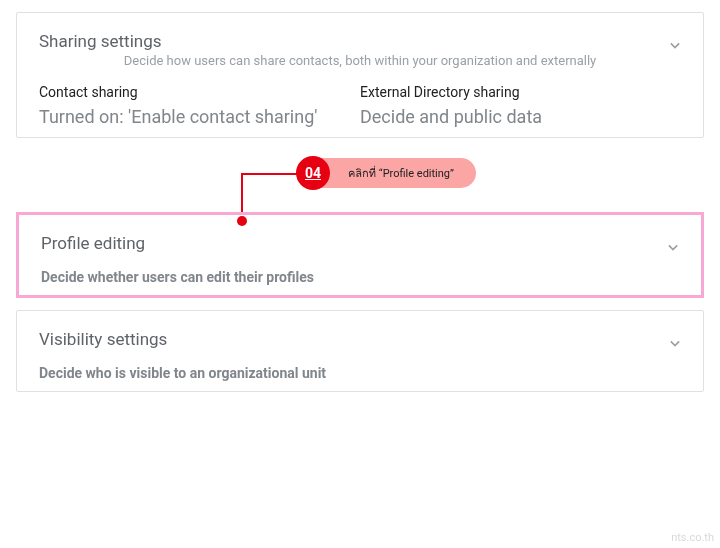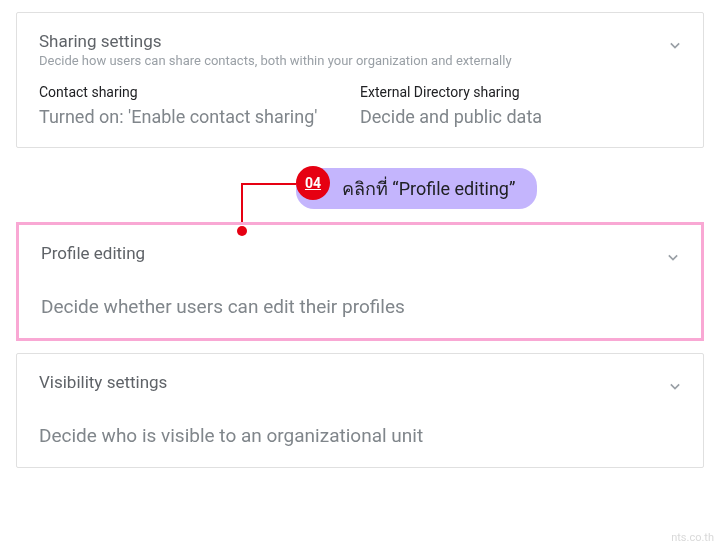--- a/index.html
+++ b/index.html
@@ -7,34 +7,35 @@
     font-family: Roboto, Arial, sans-serif;
     background: #ffffff;
     width: 720px;
     height: 548px;
     position: relative;
     overflow: hidden;
   }
   .card {
     border: 1px solid #e0e0e0;
     border-radius: 2px;
-    padding: 18px 22px 20px 22px;
+    padding: 18px 22px 10px 22px;
     margin: 12px 16px 0 16px;
     background: #fff;
     position: relative;
   }
   .card-title {
     font-size: 17px;
     color: #5f6368;
     font-weight: 400;
   }
   .card-subtitle {
     font-size: 13px;
     color: #9aa0a6;
     margin-top: 2px;
+    text-align: center;
   }
   .chevron {
     position: absolute;
     right: 18px;
     top: 22px;
   }
   .chevron svg { display: block; }
   .columns {
     display: flex;
     margin-top: 16px;
@@ -47,37 +48,38 @@
   }
   .col-value {
     font-size: 18px;
     color: #80868b;
   }
   .card.highlighted {
     border: 3px solid #f9a8d4;
     border-radius: 0;
   }
   .card-desc {
-    font-size: 19px;
+    font-size: 14px;
     color: #80868b;
-    margin-top: 32px;
+    margin-top: 16px;
+    font-weight: bold;
   }
   .callout-wrap {
     position: relative;
     height: 58px;
     margin: 16px 16px 0 16px;
   }
   .callout-pill {
     position: absolute;
-    left: 280px;
+    left: 286px;
     top: 4px;
-    background: #c4b5fd;
+    background: #fca5a5;
     border-radius: 18px;
     padding: 6px 22px 6px 46px;
-    font-size: 18px;
+    font-size: 11px;
     color: #202124;
   }
   .callout-badge {
     position: absolute;
     left: 280px;
     top: 2px;
     width: 34px;
     height: 34px;
     border-radius: 50%;
     background: #e60012;

